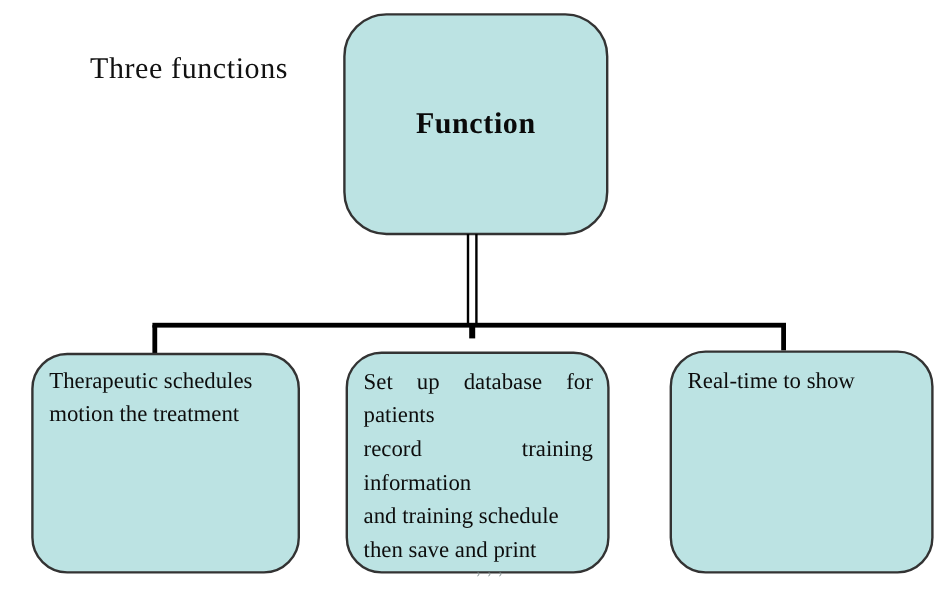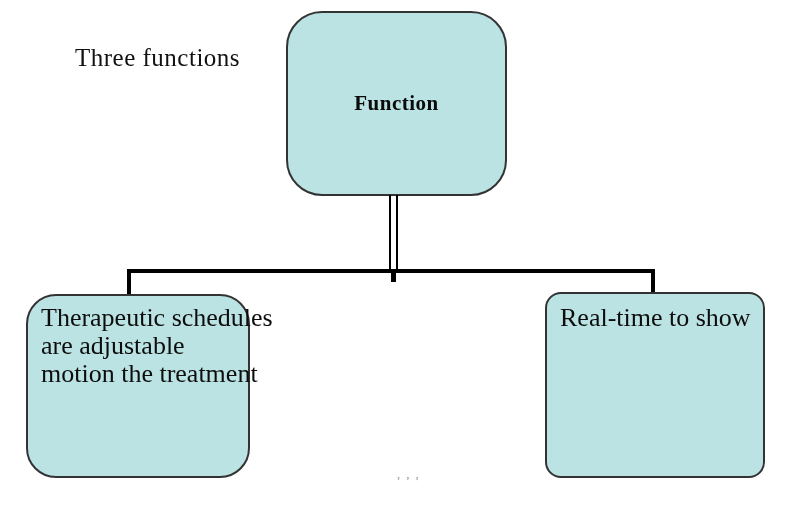--- a/index.html
+++ b/index.html
@@ -38,35 +38,35 @@
     top: 11px;
     width: 221px;
     height: 185px;
     border-radius: 36px;
     display: flex;
     align-items: center;
     justify-content: center;
   }
   .node.root .root-label {
     font-weight: bold;
-    font-size: 21px;
+    font-size: 25px;
     letter-spacing: 0.5px;
     color: #0a0a0a;
   }
   .node.child {
-    font-size: 26px;
+    font-size: 19px;
     line-height: 28px;
     border-radius: 30px;
   }
   .node.child .lines {
     padding: 8px 12px 0 13px;
   }
   #child-0 { left: 26px;  top: 294px; width: 224px; height: 184px; }
   #child-1 { left: 288px; top: 293px; width: 220px; height: 185px; }
-  #child-2 { left: 545px; top: 292px; width: 220px; height: 186px; border-radius: 16px; }
+  #child-2 { left: 558px; top: 292px; width: 220px; height: 186px; }
   #child-1 .lines { padding-top: 10px; }
   #child-2 .lines { padding-top: 10px; }
   .line { white-space: nowrap; }
   .line.just {
     white-space: normal;
     text-align: justify;
     text-align-last: justify;
   }
   
   .conn {
@@ -115,25 +115,34 @@
 
   <div class="conn v-double"></div>
   <div class="conn h-bar"></div>
   <div class="conn drop-left"></div>
   <div class="conn drop-mid"></div>
   <div class="conn drop-right"></div>
 
   <div class="node child" id="child-0">
     <div class="lines">
       <div class="line">Therapeutic schedules</div>
-      <div class="line">are adjustable</div>
       <div class="line">motion the treatment</div>
     </div>
   </div>
 
+  <div class="node child" id="child-1">
+    <div class="lines">
+      <div class="line just">Set up database for</div>
+      <div class="line">patients</div>
+      <div class="line just">record training</div>
+      <div class="line">information</div>
+      <div class="line">and training schedule</div>
+      <div class="line">then save and print</div>
+    </div>
+  </div>
 
   <div class="node child" id="child-2">
     <div class="lines">
       <div class="line">Real-time to show</div>
     </div>
   </div>
 
   <div class="artifact">,,,</div>
 
 </div>

